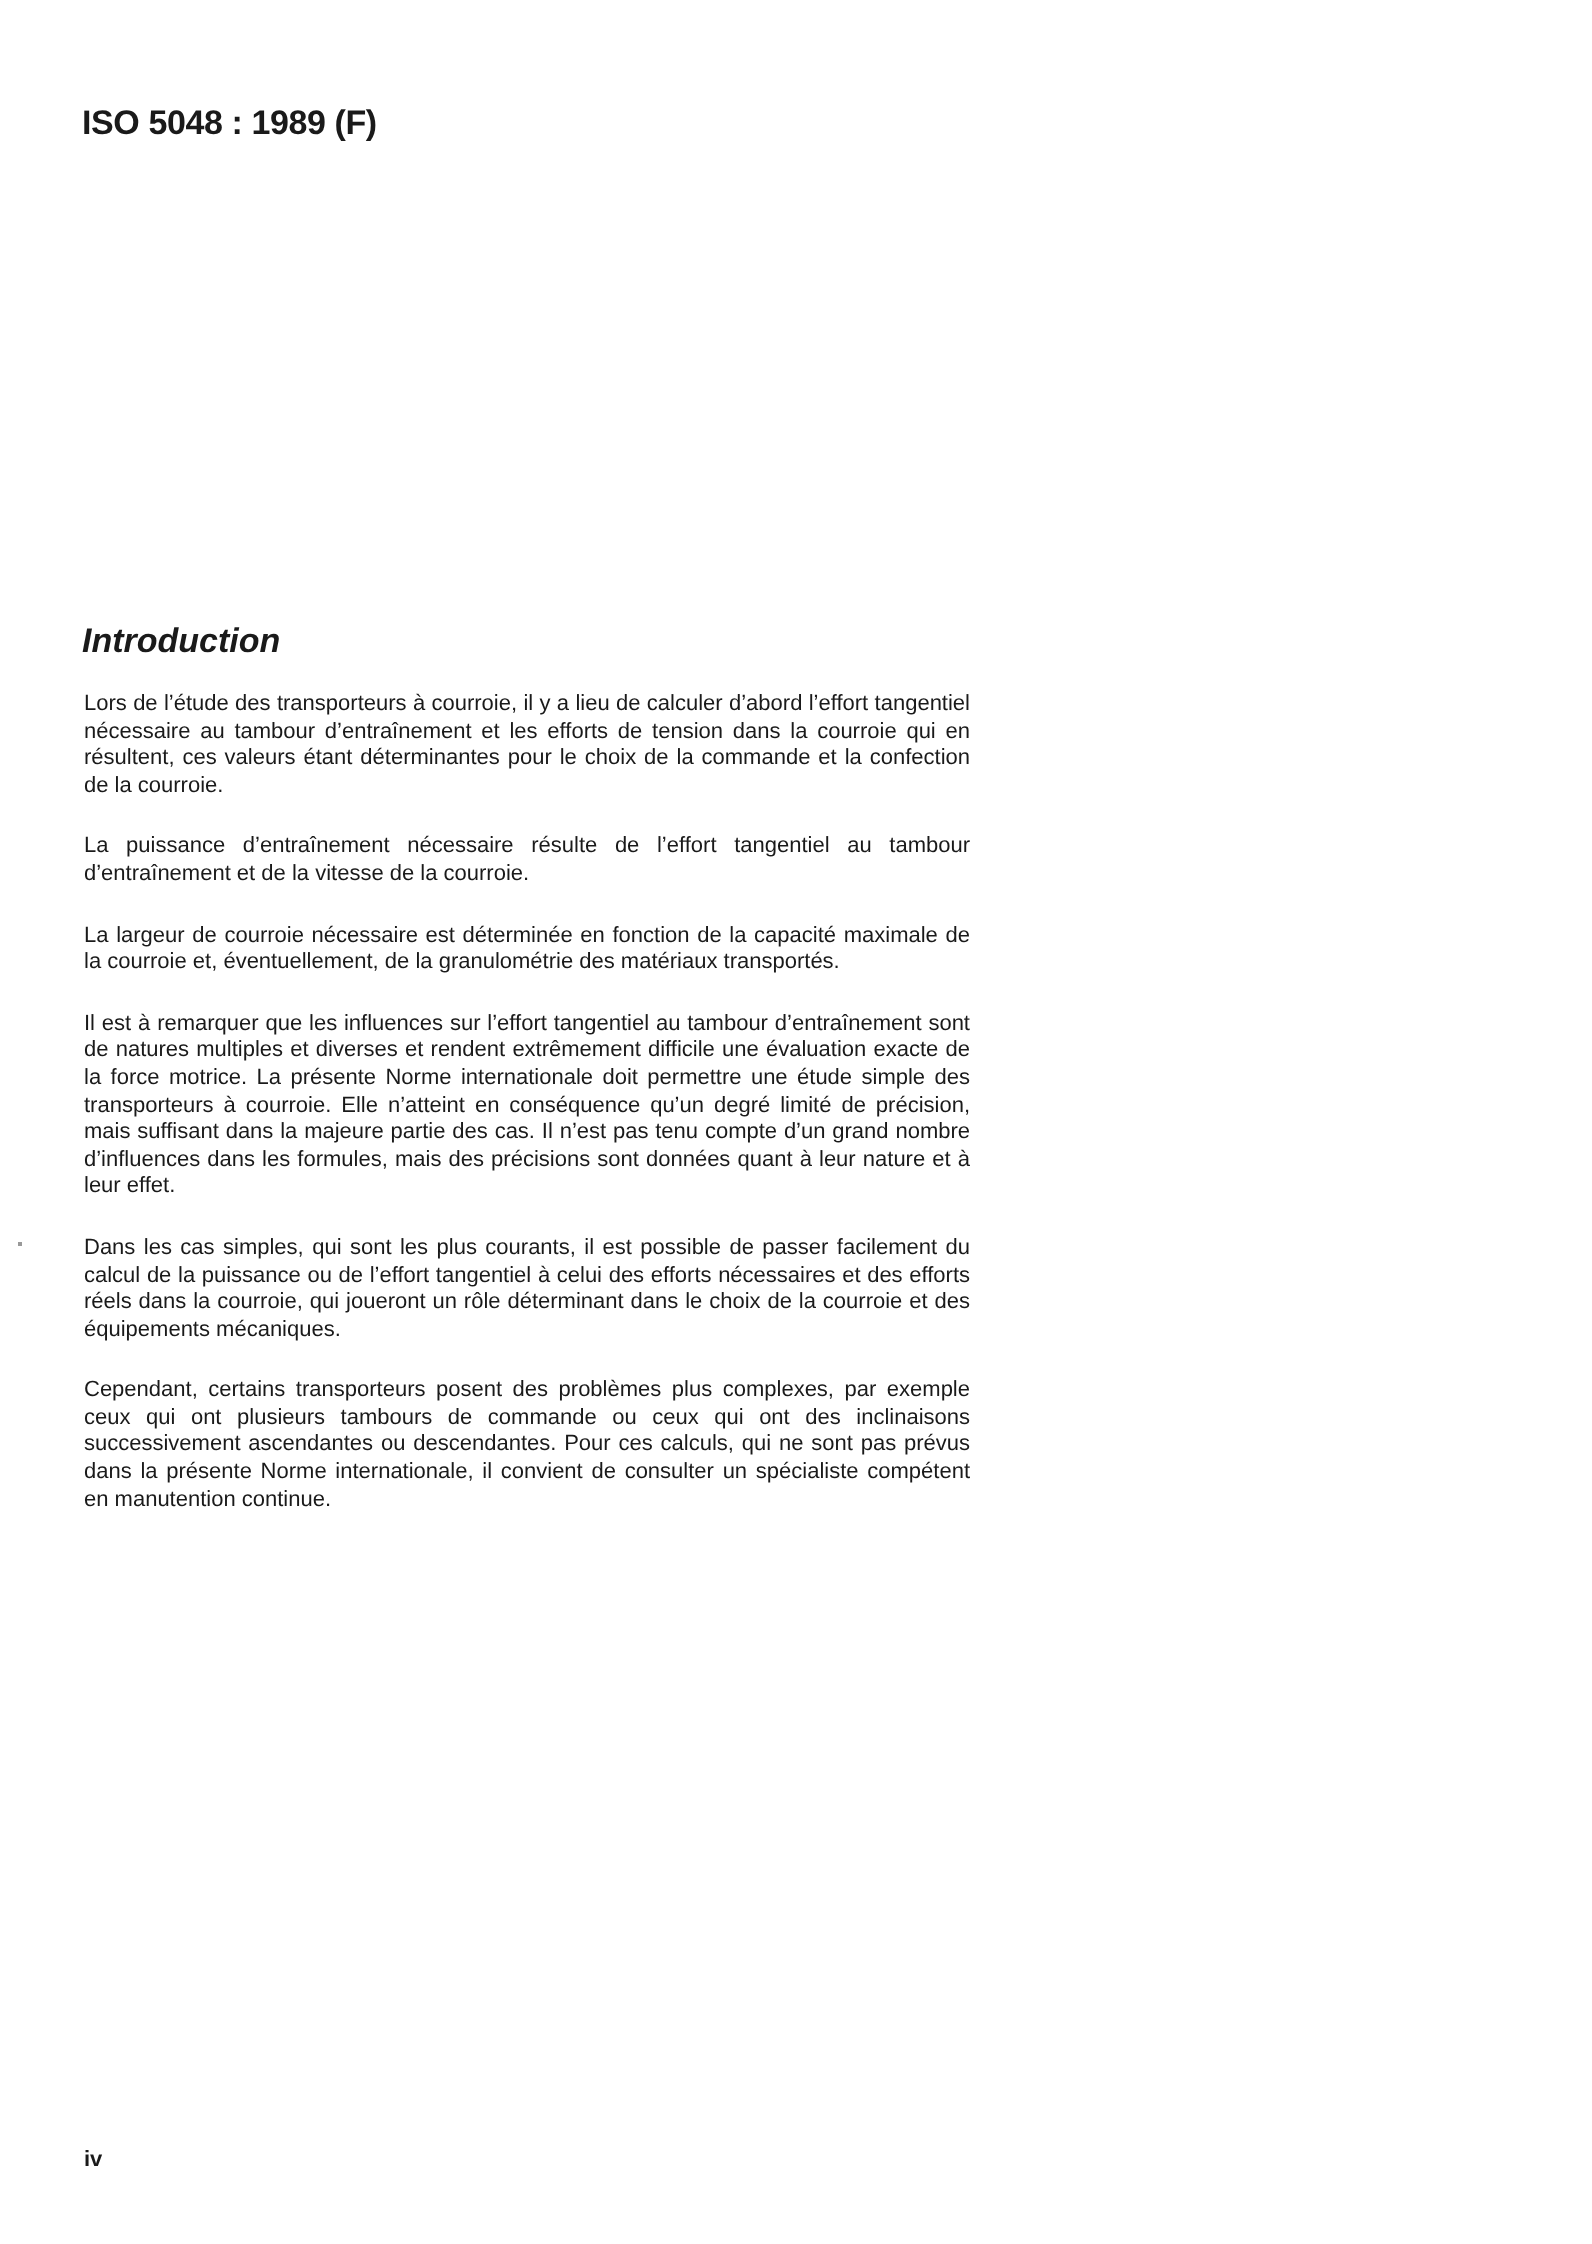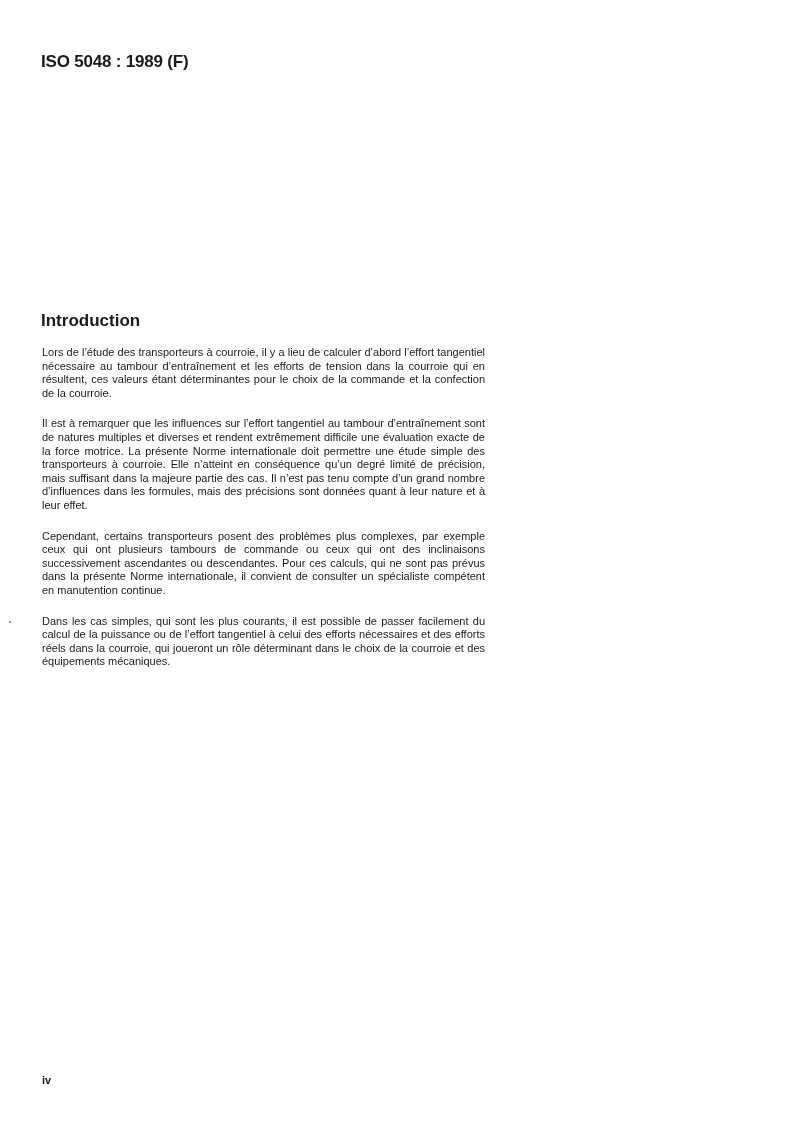--- a/index.html
+++ b/index.html
@@ -6,21 +6,21 @@
     body {
       width: 796px; height: 1122px; background: #ffffff; position: relative;
       font-family: "Liberation Sans", sans-serif; color: #1a1a1a; overflow: hidden;
     }
     .header-ref {
       position: absolute; left: 41px; top: 52px;
       font-size: 17px; font-weight: bold; letter-spacing: -0.2px;
     }
     .title {
       position: absolute; left: 41px; top: 311px;
-      font-size: 17px; font-weight: bold; margin: 0;
+      font-size: 17px; font-weight: bold; margin: 0; font-style: italic;
     }
     .body {
       position: absolute; left: 42px; top: 346px; width: 443px;
       font-size: 11px; line-height: 13.6px;
     }
     .para { margin: 0 0 17px 0; text-align: justify; }
     .para.p2 { margin-bottom: 17px; }
     .page-num {
       position: absolute; left: 42px; top: 1074px;
       font-size: 11px; font-weight: bold; text-align: right;
@@ -32,21 +32,23 @@
 </head>
 <body>
 
 <div>
   <div class="header-ref">ISO 5048 : 1989 (F)</div>
 
   <h1 class="title">Introduction</h1>
 
   <div class="body">
     <p class="para">Lors de l’étude des transporteurs à courroie, il y a lieu de calculer d’abord l’effort tangentiel nécessaire au tambour d’entraînement et les efforts de tension dans la courroie qui en résultent, ces valeurs étant déterminantes pour le choix de la commande et la confection de la courroie.</p>
+    <p class="para p2">La puissance d’entraînement nécessaire résulte de l’effort tangentiel au tambour d’entraînement et de la vitesse de la courroie.</p>
+    <p class="para">La largeur de courroie nécessaire est déterminée en fonction de la capacité maximale de la courroie et, éventuellement, de la granulométrie des matériaux transportés.</p>
     <p class="para">Il est à remarquer que les influences sur l’effort tangentiel au tambour d’entraînement sont de natures multiples et diverses et rendent extrêmement difficile une évaluation exacte de la force motrice. La présente Norme internationale doit permettre une étude simple des transporteurs à courroie. Elle n’atteint en conséquence qu’un degré limité de précision, mais suffisant dans la majeure partie des cas. Il n’est pas tenu compte d’un grand nombre d’influences dans les formules, mais des précisions sont données quant à leur nature et à leur effet.</p>
+    <p class="para">Dans les cas simples, qui sont les plus courants, il est possible de passer facilement du calcul de la puissance ou de l’effort tangentiel à celui des efforts nécessaires et des efforts réels dans la courroie, qui joueront un rôle déterminant dans le choix de la courroie et des équipements mécaniques.</p>
     <p class="para">Cependant, certains transporteurs posent des problèmes plus complexes, par exemple ceux qui ont plusieurs tambours de commande ou ceux qui ont des inclinaisons successivement ascendantes ou descendantes. Pour ces calculs, qui ne sont pas prévus dans la présente Norme internationale, il convient de consulter un spécialiste compétent en manutention continue.</p>
-    <p class="para">Dans les cas simples, qui sont les plus courants, il est possible de passer facilement du calcul de la puissance ou de l’effort tangentiel à celui des efforts nécessaires et des efforts réels dans la courroie, qui joueront un rôle déterminant dans le choix de la courroie et des équipements mécaniques.</p>
   </div>
 
   <div class="speck"></div>
 
   <div class="page-num">iv</div>
 </div>
 
 </body></html>

